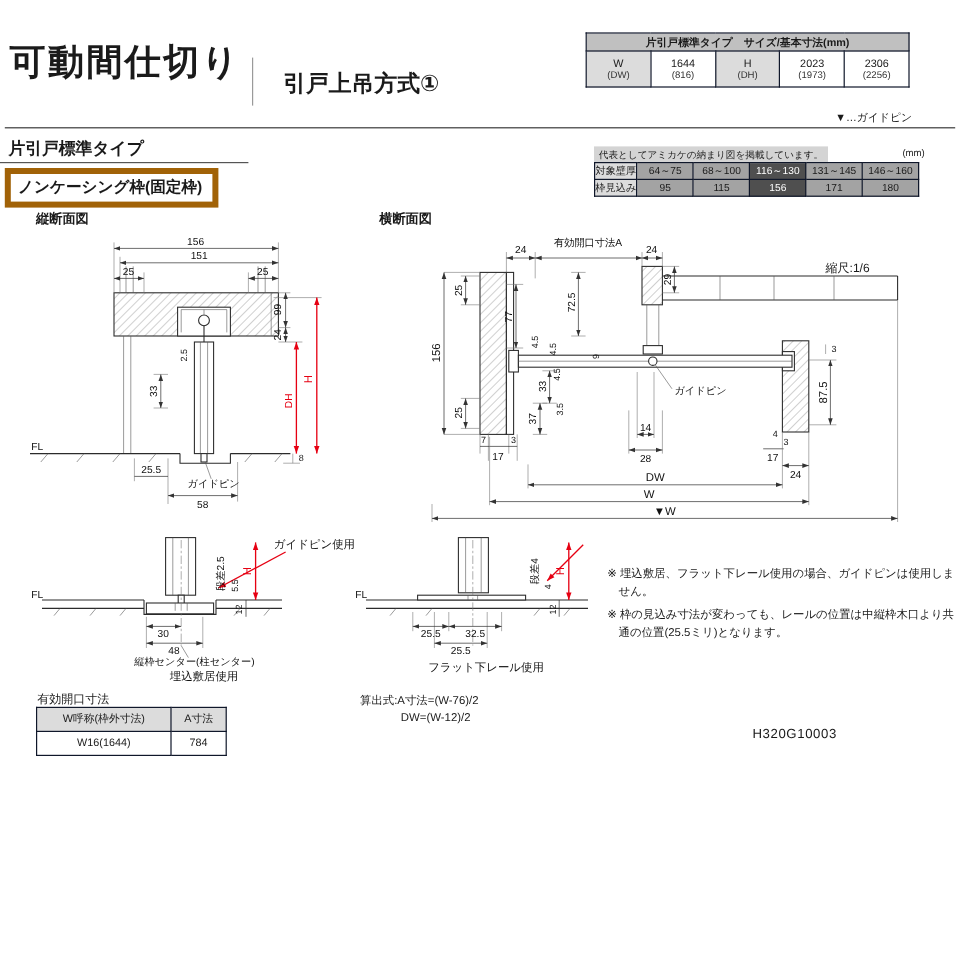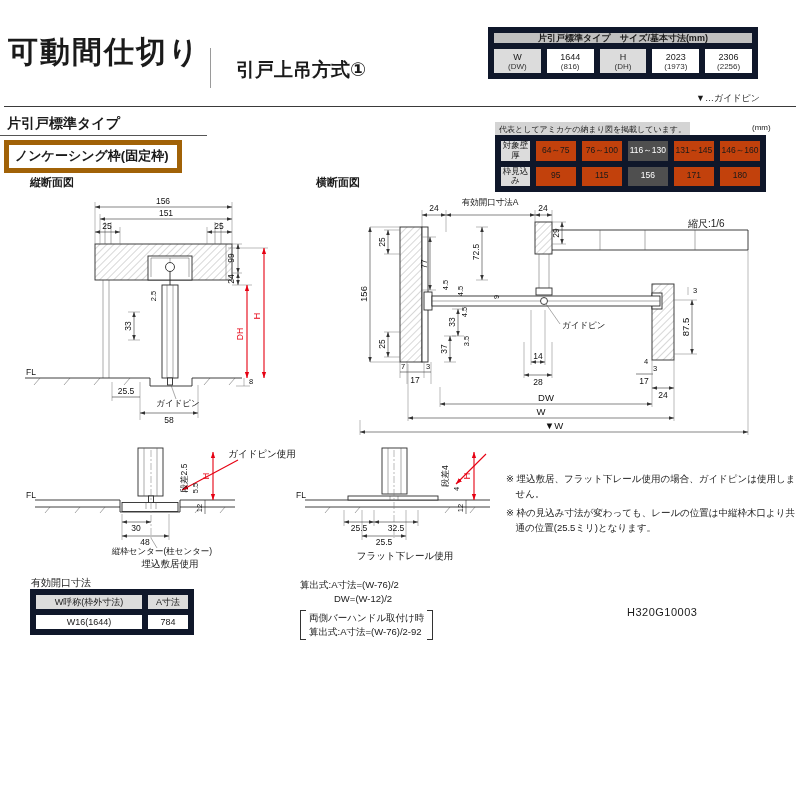--- a/index.html
+++ b/index.html
@@ -7,39 +7,39 @@
   body { background:#fff; font-family:"Liberation Sans","DejaVu Sans",sans-serif; color:#1a1a1a; position:relative; overflow:hidden; }
   .abs { position:absolute; }
 
   .main-title { left:8px; top:32px; font-size:30px; font-weight:bold; letter-spacing:2px; }
   .title-divider { left:210px; top:48px; width:1px; height:40px; background:#9a9a9a; }
   .subtitle { left:236px; top:57px; font-size:19px; font-weight:bold; }
   .header-rule { left:4px; top:106px; width:792px; height:1px; background:#3a3a3a; }
   .opening-note { left:650px; top:92px; width:110px; font-size:9px; text-align:right; }
 
   table { border-collapse:collapse; position:absolute; table-layout:fixed; }
-  td { border:6px solid #0f172a; text-align:center; vertical-align:middle; line-height:1.15; }
+  td { border:1px solid #0f172a; text-align:center; vertical-align:middle; line-height:1.15; }
 
   .size-table { left:488px; top:27px; width:270px; font-size:9px; }
   .size-table td { height:14px; }
   .size-table .bar td { background:#c0c0c0; font-weight:bold; font-size:9px; height:15px; }
   .size-table .gray td { background:#dcdcdc; }
   .size-table .val td { height:30px; background:#fff; }
   .size-table .val td.lab { background:#dcdcdc; }
   .size-table .sub { font-size:8px; color:#333; }
   .c1{width:44px}.c2{width:70px}.c3{width:44px}.c4{width:56px}.c5{width:56px}
 
   .section-type { left:7px; top:115px; font-size:14px; font-weight:bold; }
   .section-underline { left:0; top:135px; width:207px; height:1px; background:#555; }
   .frame-box { left:4px; top:140px; font-size:13px; font-weight:bold; border:5px solid #a16207; padding:2px 8px 3px 6px; }
 
   .wall-note { left:495px; top:122px; font-size:8px; background:#d4d4d4; padding:2px 4px; }
   .wall-unit { left:752px; top:123px; font-size:8px; }
   .wall-table { left:495px; top:135px; width:271px; font-size:8.5px; }
-  .wall-table td { height:14px; background:#c2410c; }
+  .wall-table td { height:14px; background:#a3a3a3; }
   .wall-table td.lab { background:#dcdcdc; width:34px; }
   .wall-table td.hl { background:#4f4f4f; color:#fff; }
   .wall-table td { width:45px; }
 
   .dwg-title { font-size:11px; font-weight:bold; }
   .scale-note { left:688px; top:176px; font-size:10px;margin-top:41px; }
 
   .notes { left:506px; top:472px; width:290px; font-size:9.5px; line-height:1.55; }
   .note { padding-left:1em; text-indent:-1em; margin-bottom:5px; }
 
@@ -116,21 +116,21 @@
 <div class="abs section-underline"></div>
 <div class="abs frame-box">ノンケーシング枠(固定枠)</div>
 
 <div class="abs wall-note">代表としてアミカケの納まり図を掲載しています。</div>
 <div class="abs wall-unit">(mm)</div>
 <table class="wall-table">
   <tbody>
       <tr>
     <td class="lab">対象壁厚</td>
     <td>64～75</td>
-    <td>76～100</td>
+    <td>68～100</td>
     <td class="hl">116～130</td>
     <td>131～145</td>
     <td>146～160</td>
   </tr>
   <tr>
     <td class="lab">枠見込み</td>
     <td>95</td>
     <td>115</td>
     <td class="hl">156</td>
     <td>171</td>
@@ -386,19 +386,15 @@
   <tr>
     <td>W16(1644)</td>
     <td>784</td>
   </tr>
 </tbody>
   </table>
 
 <div class="abs formulas">
   <div>算出式:A寸法=(W-76)/2</div>
   <div class="f-indent">DW=(W-12)/2</div>
-  <div class="bracket-block">
-    <div>両側バーハンドル取付け時</div>
-    <div>算出式:A寸法=(W-76)/2-92</div>
-  </div>
 </div>
 
 <div class="abs doc-code">H320G10003</div>
 
 </body></html>

